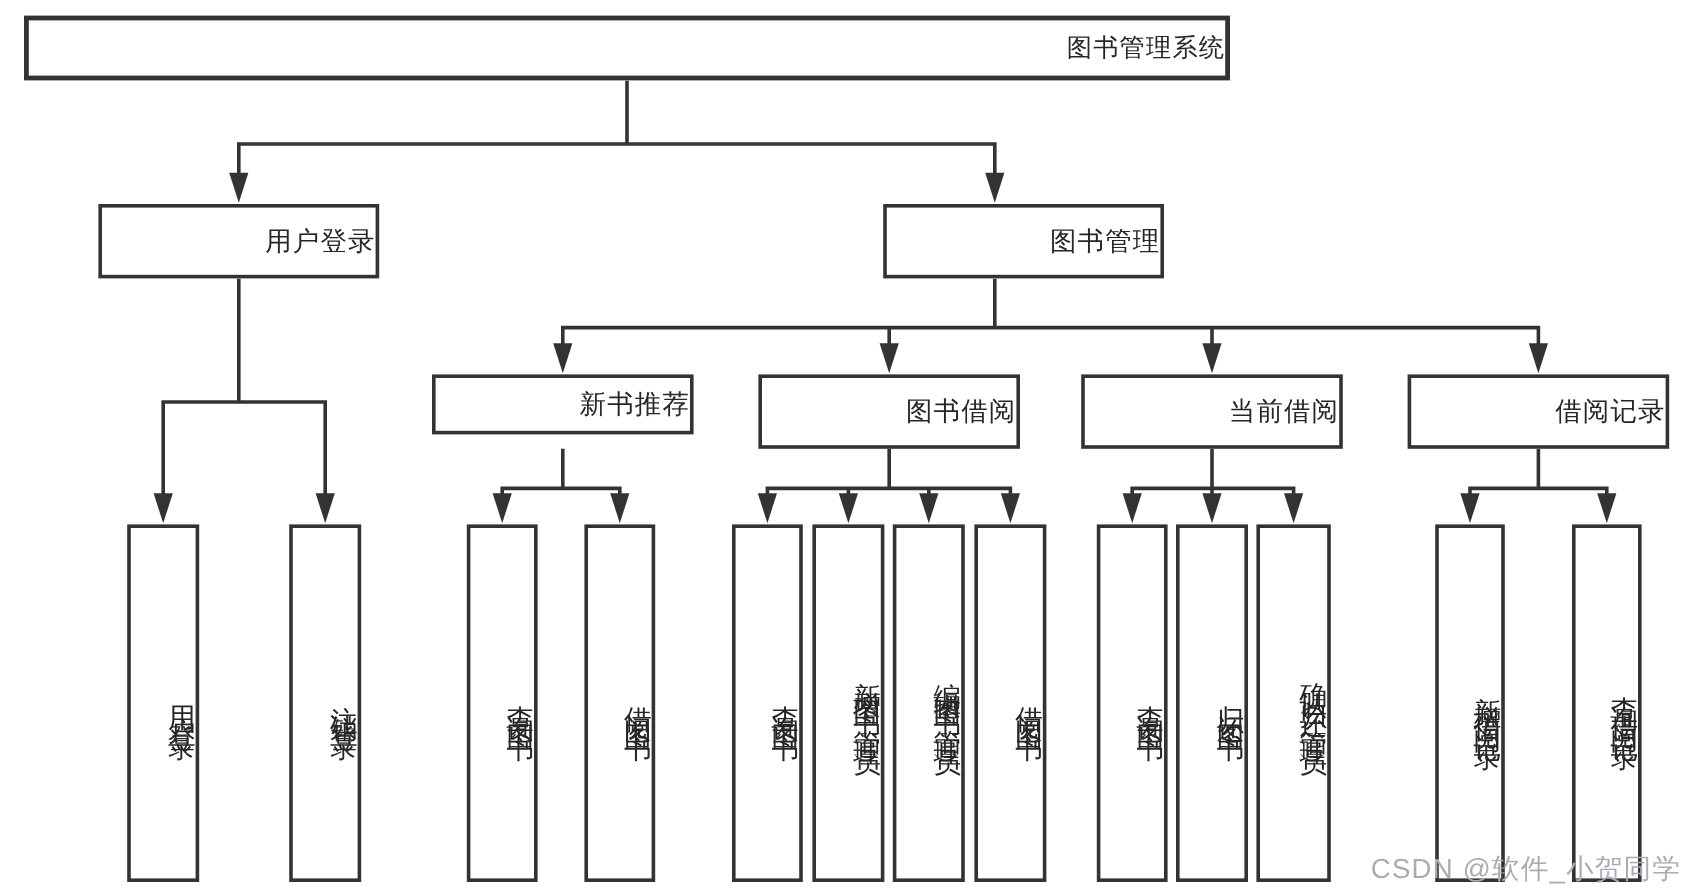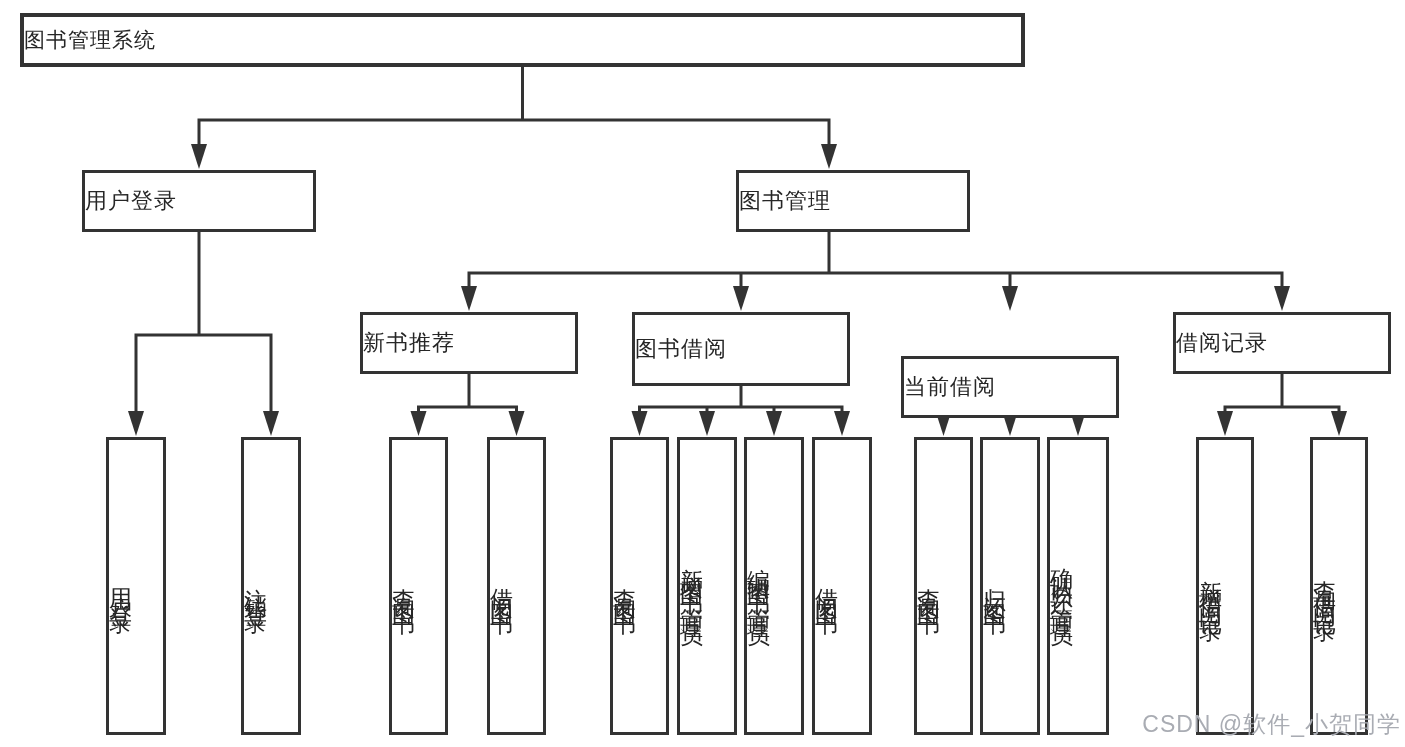--- a/index.html
+++ b/index.html
@@ -3,34 +3,34 @@
 <meta charset="utf-8">
 <style>
   html,body{margin:0;padding:0;background:#fff;}
   #canvas{
     position:relative;width:1405px;height:747px;background:#fff;
     font-family:"Liberation Sans",sans-serif;overflow:hidden;
   }
   #connectors{position:absolute;left:0;top:0;width:1405px;height:747px;pointer-events:none;}
   .box{
     position:absolute;box-sizing:border-box;background:#fff;
-    border:3px solid #333;display:flex;align-items:center;justify-content:flex-start;
+    border:3px solid #333;display:flex;align-items:center;justify-content:flex-end;
   }
   .lbl{color:#262626;white-space:nowrap;}
   .h .lbl{font-size:22px;letter-spacing:1px;}
   .root{border-width:4px;}
   .root .lbl{font-size:21px;}
   .v .lbl{writing-mode:vertical-rl;font-size:23px;letter-spacing:8px;line-height:1;white-space:normal;}
   
   .root{left:20px;top:13px;width:1005px;height:54px;}
   .l2a{left:82px;top:170px;width:234px;height:62px;}
   .l2b{left:736px;top:170px;width:234px;height:62px;}
-  .l3a{left:360px;top:312px;width:218px;height:62px;}
-  .l3b{left:632px;top:312px;width:218px;height:74px;}
-  .l3c{left:901px;top:312px;width:218px;height:62px;margin-top:44px;}
+  .l3a{left:360px;top:312px;width:218px;height:50px;}
+  .l3b{left:632px;top:312px;width:218px;height:62px;}
+  .l3c{left:901px;top:312px;width:218px;height:62px;}
   .l3d{left:1173px;top:312px;width:218px;height:62px;}
   .f1{left:106px;top:437px;width:60px;height:298px;}
   .f2{left:241px;top:437px;width:60px;height:298px;}
   .f3{left:389px;top:437px;width:59px;height:298px;}
   .f4{left:487px;top:437px;width:59px;height:298px;}
   .f5{left:610px;top:437px;width:59px;height:298px;}
   .f6{left:677px;top:437px;width:60px;height:298px;}
   .f7{left:744px;top:437px;width:60px;height:298px;}
   .f8{left:812px;top:437px;width:60px;height:298px;}
   .f9{left:914px;top:437px;width:59px;height:298px;}

